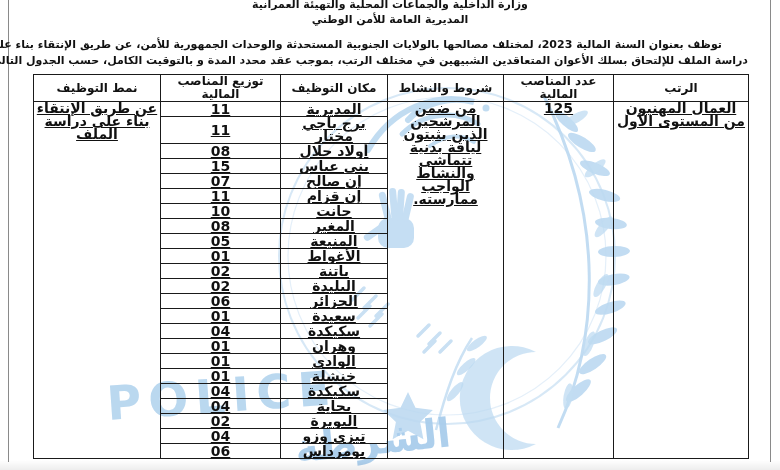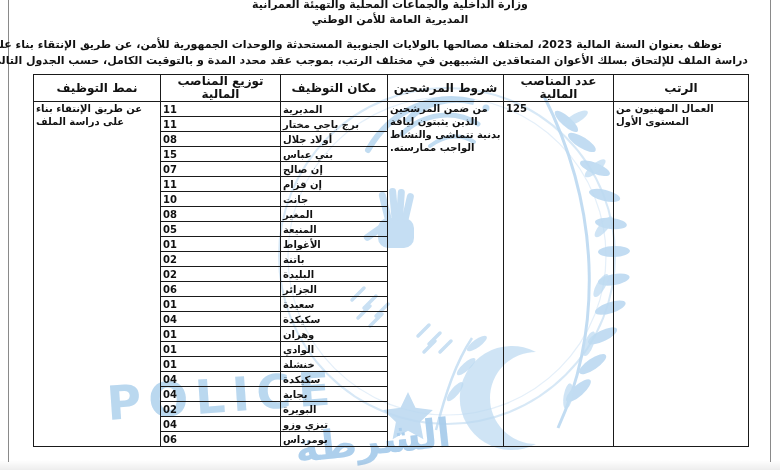--- a/index.html
+++ b/index.html
@@ -28,21 +28,21 @@
   table.positions{
     position:absolute;top:76px;left:33px;width:715px;
     border-collapse:collapse;table-layout:fixed;direction:rtl;
     background:transparent;
   }
   table.positions th, table.positions td{
     border:1px solid #1a1a1a;font-weight:bold;color:#111;
     padding:0 2px;overflow:hidden;
   }
   table.positions th{height:15px;font-size:12px;line-height:13px;text-align:center;}
-  table.positions td{height:14px;font-size:10px;line-height:13px;text-align:left;}
+  table.positions td{height:14px;font-size:14px;line-height:13px;text-align:center;text-decoration:underline;}
   td.merged{vertical-align:top;padding-top:1px;}
   td.num-cell{font-size:10.5px;direction:ltr;}
   td.cond-cell{font-size:10px;line-height:13.5px;padding:1px 3px;}
   td.rank-cell{font-size:10.5px;line-height:14px;padding:1px 6px;}
   td.total-cell{font-size:11px;padding-top:2px;}
   td.mode-cell{font-size:10.5px;line-height:14px;padding:1px 8px;}
   svg text{font-family:"DejaVu Sans",sans-serif;}
 </style>
 </head>
 <body>
@@ -132,21 +132,21 @@
         <col style="width:110px">
         <col style="width:116px">
       <col style="width:107px">
         <col style="width:120px">
         <col style="width:127px">
     </colgroup>
     <thead>
       <tr>
         <th>الرتب</th>
         <th>عدد المناصب المالية</th>
-        <th>شروط المرشحين</th>
+        <th>شروط والنشاط</th>
         <th>مكان التوظيف</th>
         <th>توزيع المناصب المالية</th>
         <th>نمط التوظيف</th>
       </tr>
     </thead>
     <tbody>
         <tr>
           <td class="merged rank-cell" rowspan="23">العمال المهنيون من المستوى الأول</td>
           <td class="merged total-cell" rowspan="23">125</td>
           <td class="merged cond-cell" rowspan="23">من ضمن المرشحين الذين يثبتون لياقة بدنية تتماشى والنشاط الواجب ممارسته.</td>

